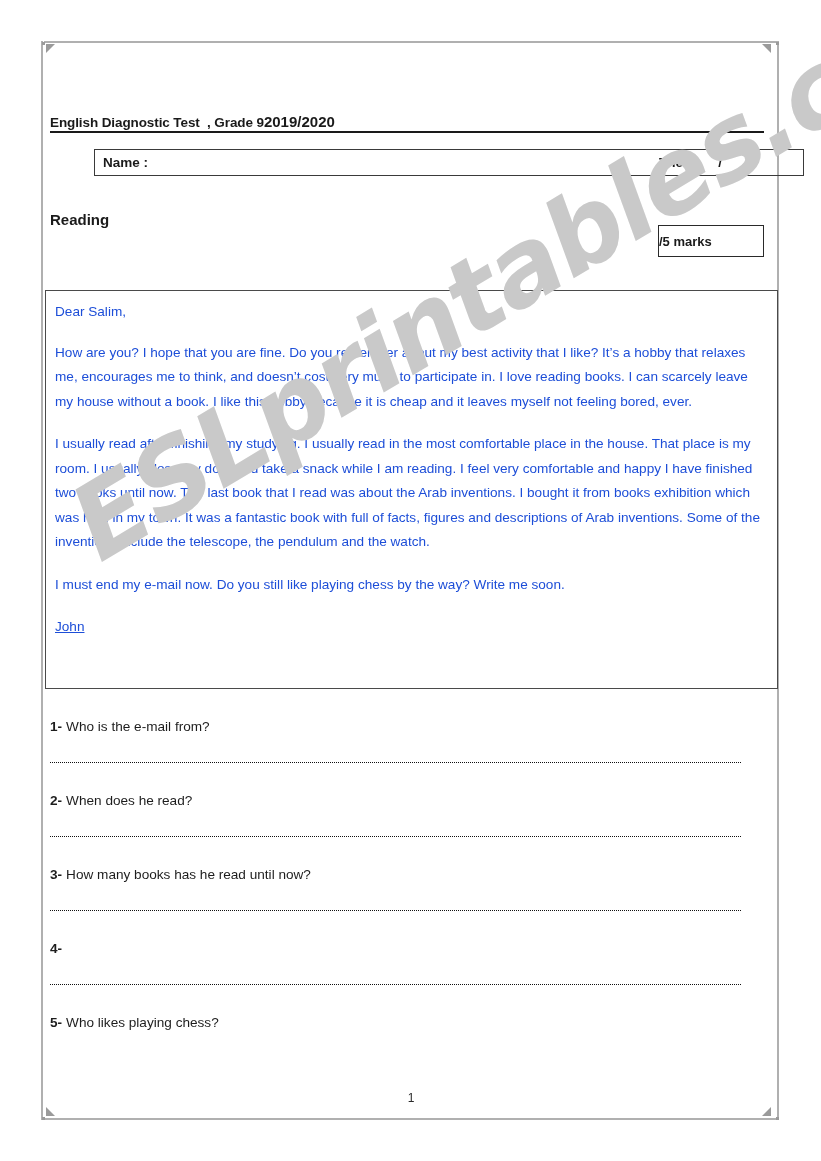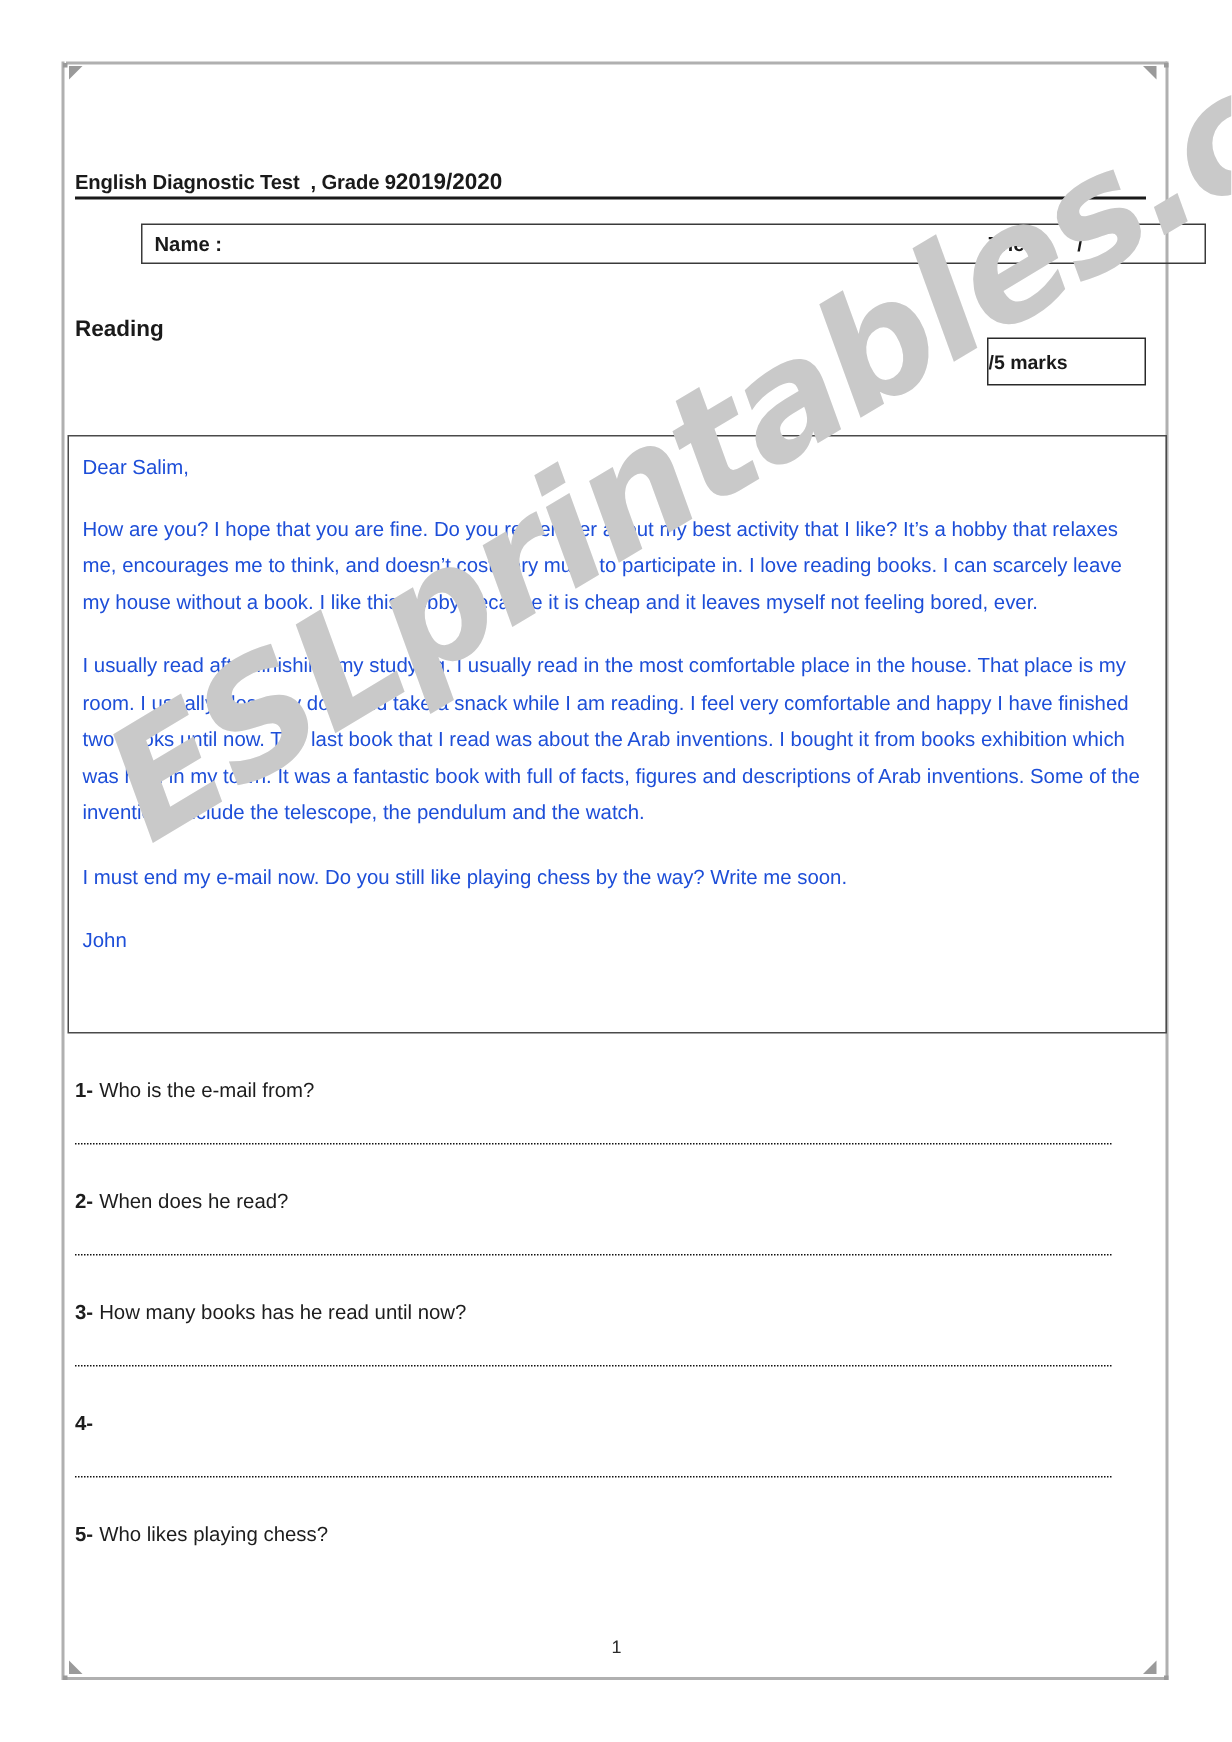--- a/index.html
+++ b/index.html
@@ -163,20 +163,21 @@
     font-size: 13.6px;
     line-height: 24.5px;
     margin: 0 0 18px 0;
     color: #1d4ed8;
   }
   .passage-p.tight {
     margin-bottom: 16px;
   }
   .passage-p:last-child {
     margin-bottom: 16px;
+    text-decoration: underline;
   }
 
   
   .questions {
     position: absolute;
     left: 6px;
     top: 655px;
     width: 714px;
   }
   .question {

